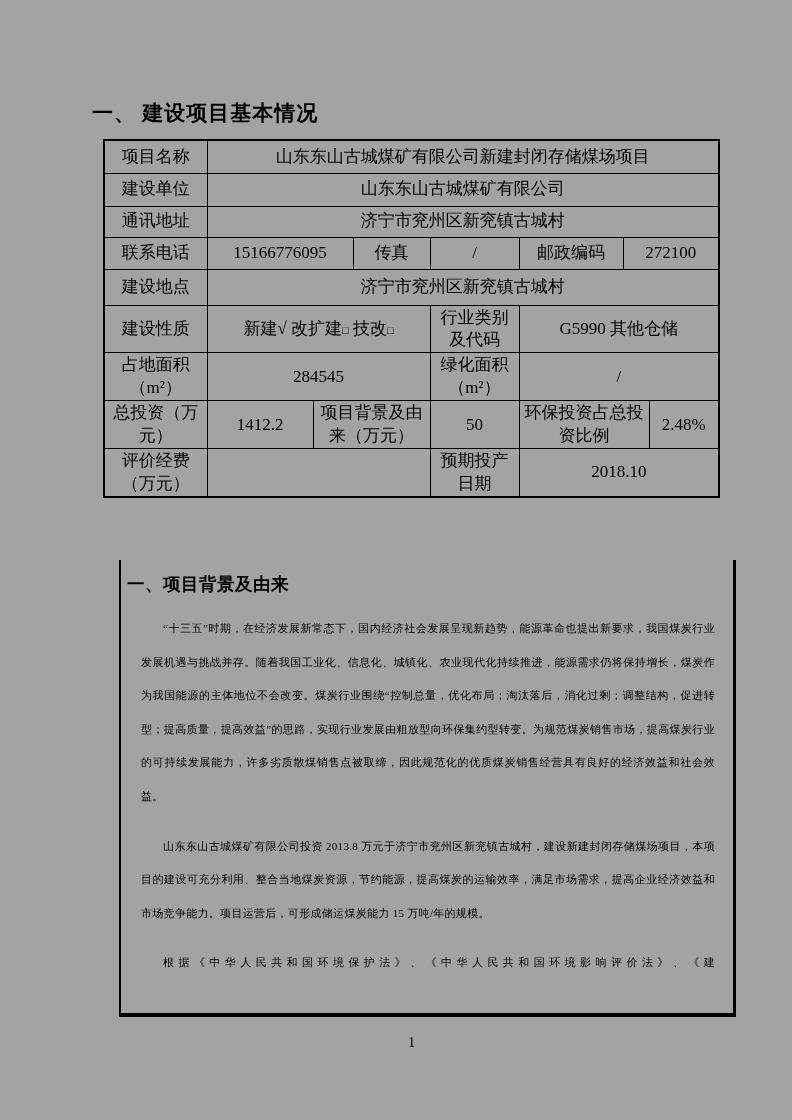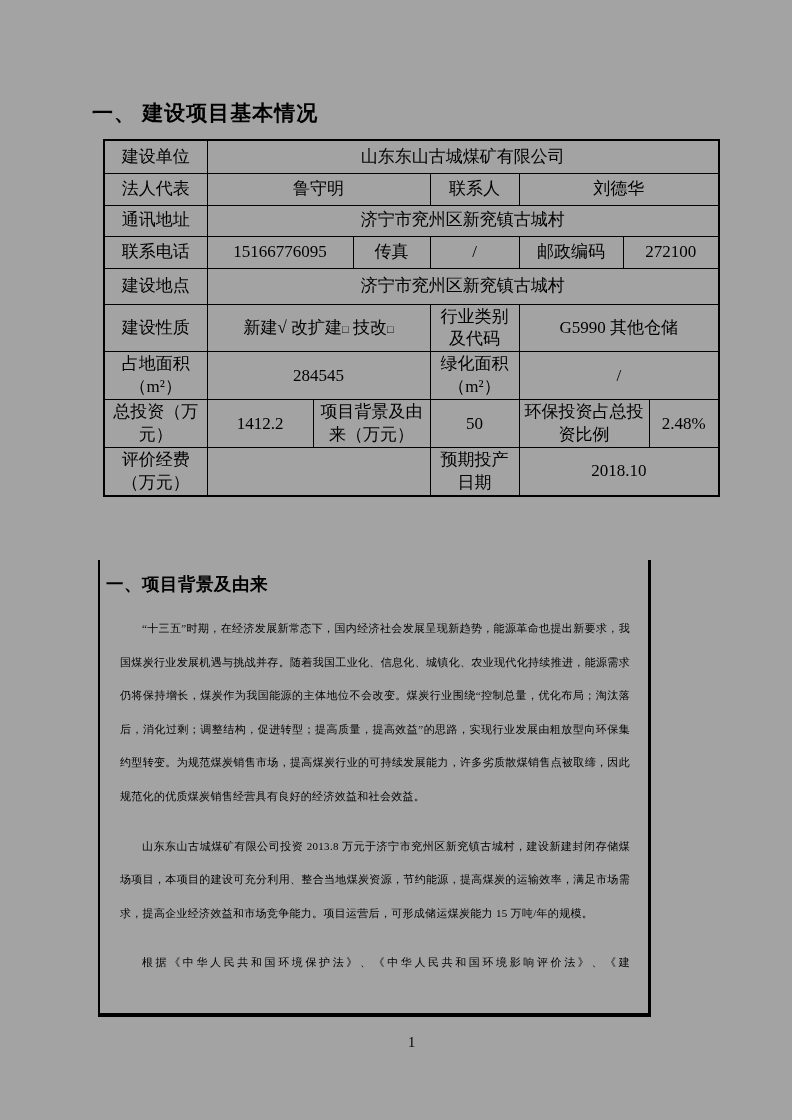--- a/index.html
+++ b/index.html
@@ -16,21 +16,21 @@
     position:absolute; left:103px; top:139px; width:617px;
     border-collapse:collapse; table-layout:fixed;
     border:2px solid #000; font-size:17px;
   }
   table.info td {
     border:1px solid #000; text-align:center; vertical-align:middle;
     padding:1px 2px; line-height:1.32; overflow:hidden; word-break:break-all;
   }
   .chk { font-size:11px; }
   .section {
-    position:absolute; left:98px; top:560px; width:553px; height:457px;
+    position:absolute; left:119px; top:560px; width:617px; height:457px;
     box-sizing:border-box; border:2px solid #000; border-top:none;
     border-right-width:3px; border-bottom-width:4px;
     overflow:hidden; padding:10px 2px 0 4px;
   }
   .section-heading {
     font-size:17.5px; font-weight:bold; margin:2px 0 12px 2px; letter-spacing:0.5px;
   }
   .section p {
     margin:16px; text-indent:2em; font-size:11px; line-height:33.6px;
     text-align:justify; letter-spacing:0.3px;
@@ -53,29 +53,27 @@
       <col style="width:103px">
         <col style="width:106px">
         <col style="width:40px">
         <col style="width:77px">
       <col style="width:89px">
         <col style="width:104px">
         <col style="width:26px">
         <col style="width:70px">
     </colgroup>
     <tbody>
+        <tr style="height:33px">
+      <td>项目名称</td>
+      <td colspan="7">山东东山古城煤矿有限公司新建封闭存储煤场项目</td>
+    </tr>
     <tr style="height:33px">
       <td>建设单位</td>
       <td colspan="7">山东东山古城煤矿有限公司</td>
-    </tr>
-    <tr style="height:32px">
-      <td>法人代表</td>
-      <td colspan="3">鲁守明</td>
-      <td>联系人</td>
-      <td colspan="3">刘德华</td>
     </tr>
     <tr style="height:31px">
       <td>通讯地址</td>
       <td colspan="7">济宁市兖州区新兖镇古城村</td>
     </tr>
     <tr style="height:32px">
       <td>联系电话</td>
       <td colspan="2">15166776095</td>
       <td>传真</td>
       <td>/</td>

